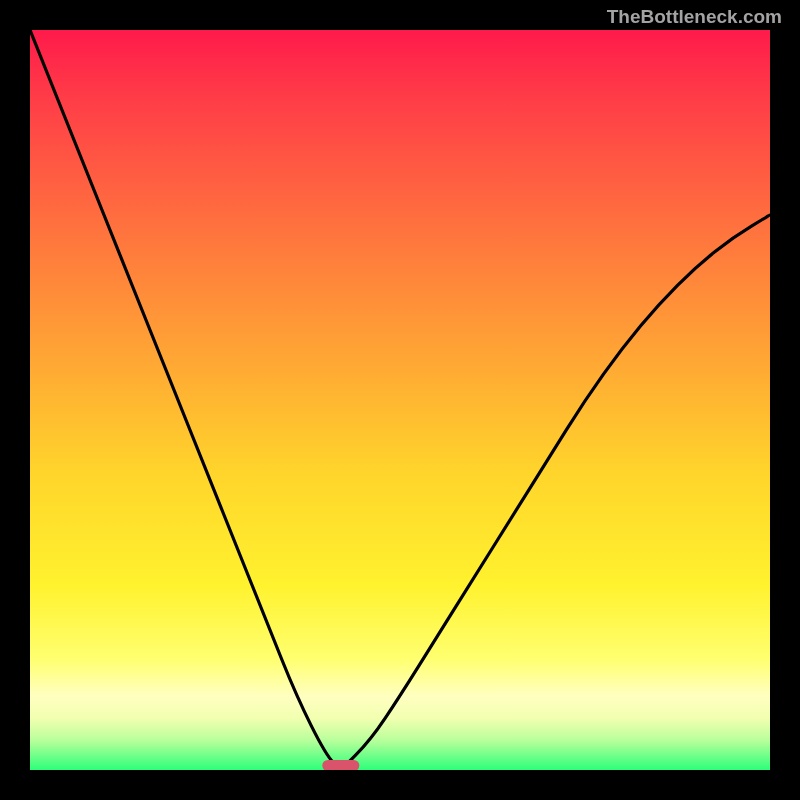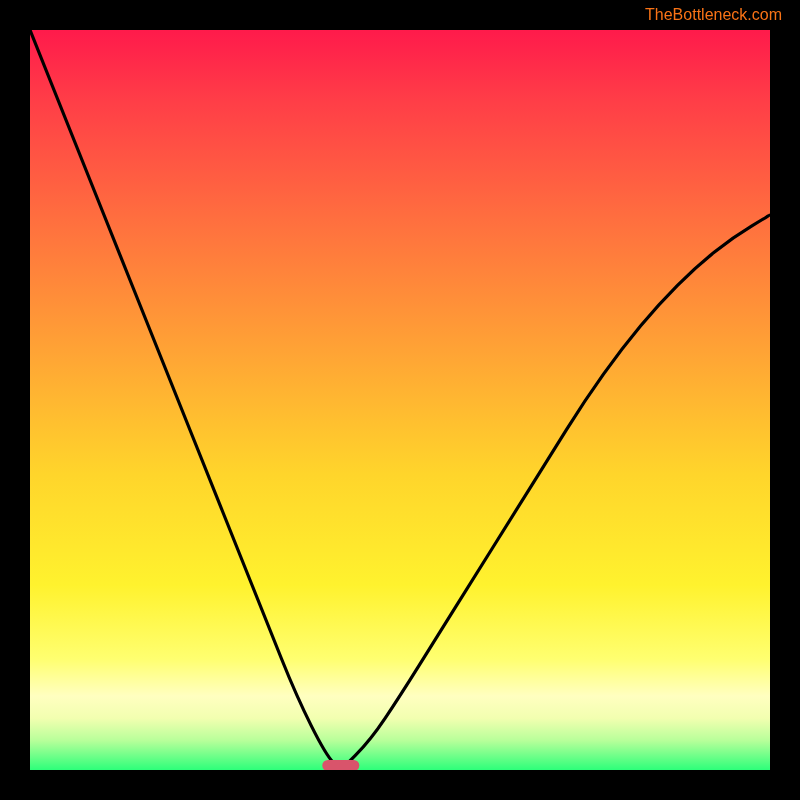--- a/index.html
+++ b/index.html
@@ -8,23 +8,23 @@
     width: 800px;
     height: 800px;
     background: #000;
     position: relative;
     font-family: Arial, sans-serif;
   }
   .watermark {
     position: absolute;
     top: 6px;
     right: 18px;
-    color: #f97316;
-    font-size: 16px;
-    font-weight: 400;
+    color: #a3a3a3;
+    font-size: 19px;
+    font-weight: 700;
     z-index: 10;
   }
   .plot-area {
     position: absolute;
     top: 30px;
     left: 30px;
     width: 740px;
     height: 740px;
     overflow: hidden;
   }

